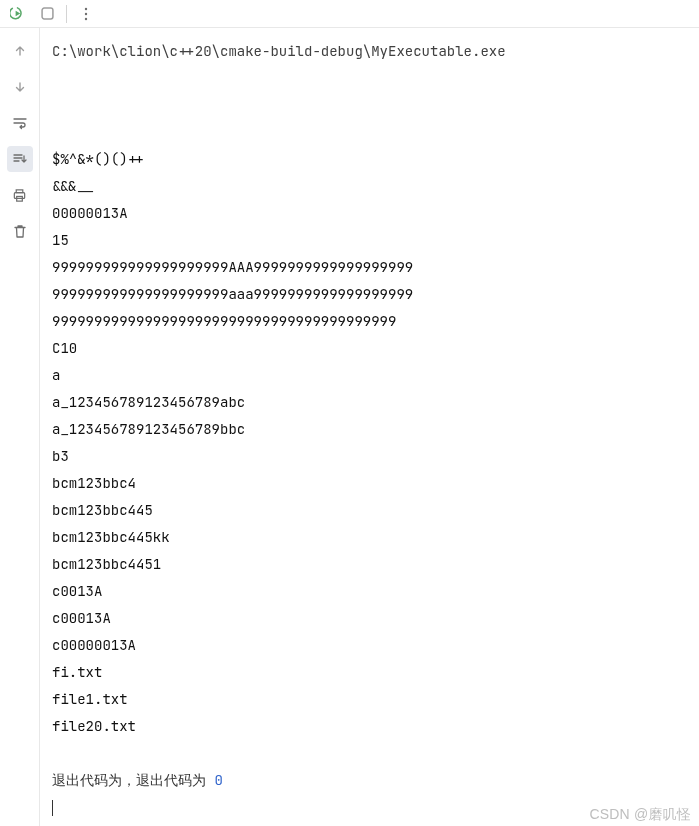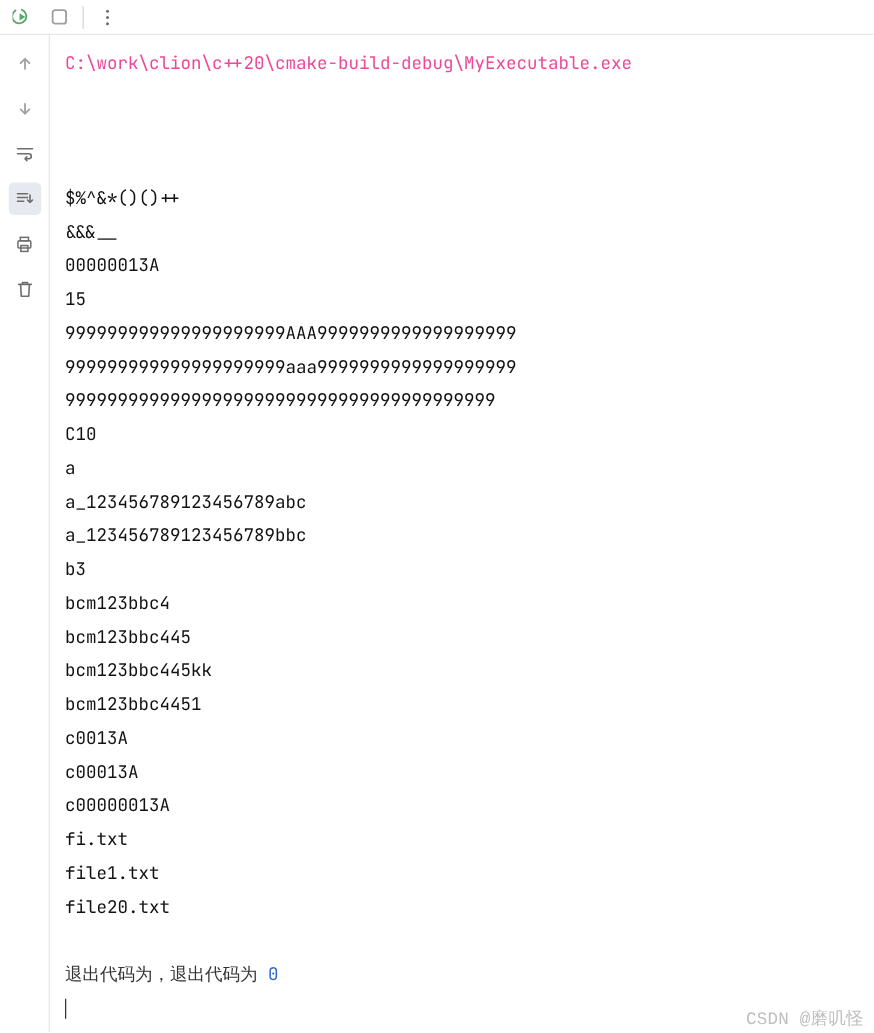--- a/index.html
+++ b/index.html
@@ -70,42 +70,42 @@
       flex: 1;
       padding: 10px 12px;
       font-family: "JetBrains Mono", "Consolas", monospace;
       font-size: 14px;
       line-height: 27px;
       color: #111111;
       white-space: pre;
       overflow: auto;
     }
     .path-line {
-      color: #ec4899;
+      color: #404040;
     }
     .exit-text {
       color: #333333;
     }
     .exit-code {
       color: #3366cc;
     }
     .cursor {
       display: inline-block;
       width: 1px;
       height: 16px;
       background: #333333;
       vertical-align: middle;
     }
     .watermark {
       position: absolute;
       right: 8px;
       bottom: 2px;
       color: #bebebe;
       font-size: 14px;
-      font-family: Liberation Mono, monospace;
+      font-family: Liberation Sans, sans-serif;
       letter-spacing: 0.2px;
     }
     svg { display: block; }
   </style>
 </head>
 <body>
 
 <div class="toolbar">
   <div class="icon-btn">
     <svg width="15" height="15" viewBox="0 0 16 16">

